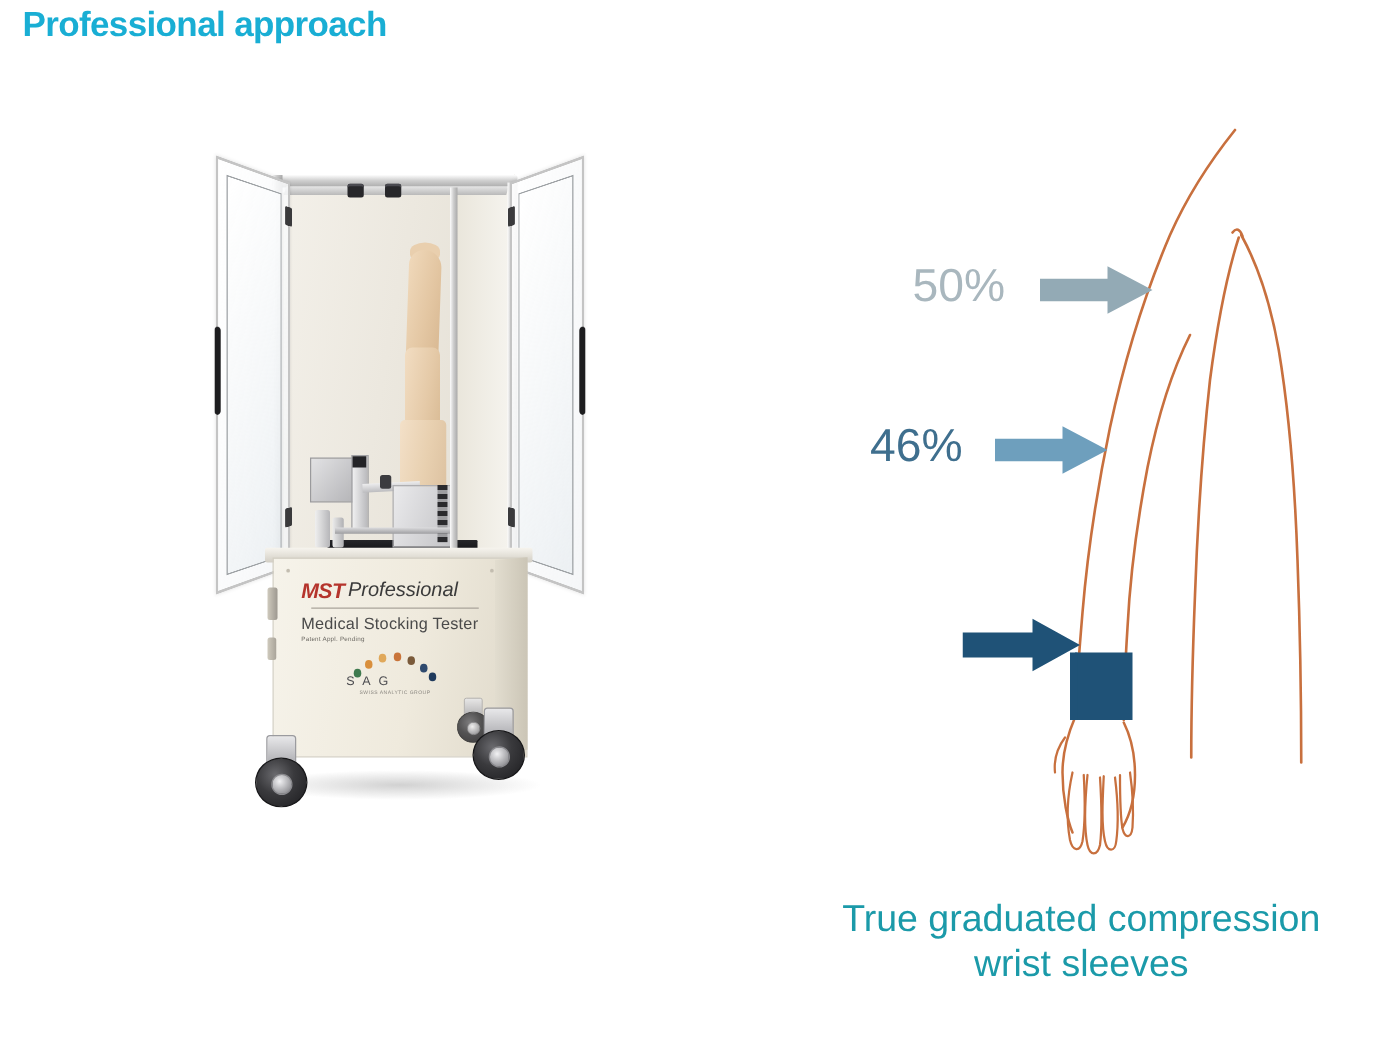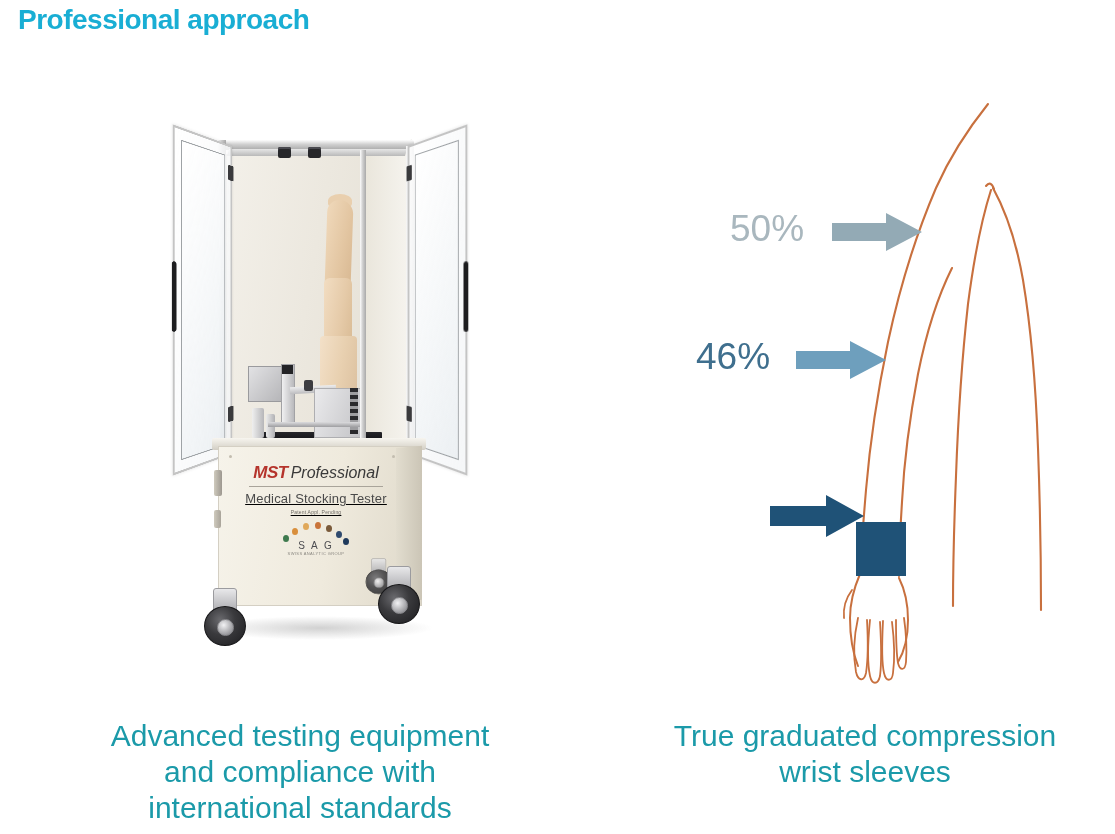--- a/index.html
+++ b/index.html
@@ -173,33 +173,33 @@
     background:linear-gradient(100deg,#f6f3ea 0%,#efeadd 55%,#ded8c9 100%);
     border:1px solid #d4cfc3;
   }
   .base-side{
     position:absolute;left:178px;top:2px;width:26px;height:154px;
     background:linear-gradient(90deg,#e2ddcf,#cbc5b6);
     transform:skewY(-5deg);transform-origin:left top;
   }
 
   
-  .label-block{position:absolute;left:22px;top:16px;width:150px;text-align:center;text-decoration:underline;}
+  .label-block{position:absolute;left:22px;top:16px;width:150px;}
   .lbl-mst{font-size:17px;font-weight:bold;color:#b5342c;letter-spacing:-0.5px;
            display:inline-block;vertical-align:middle;font-style:italic;}
   .lbl-pro{font-size:16px;color:#3a3a3a;display:inline-block;vertical-align:middle;
            margin-left:3px;font-style:italic;}
   .lbl-rule{height:1px;background:#a9a49a;margin:3px 8px 4px 8px;}
   .lbl-sub{font-size:13px;color:#4a4a4a;letter-spacing:.2px;}
   .lbl-sub2{font-size:5px;color:#6d6a64;margin-top:3px;letter-spacing:.2px;}
 
   .sag{position:absolute;left:58px;top:74px;width:78px;height:40px;}
   .sag-arc{position:absolute;left:0;top:0;width:78px;height:22px;}
   .sag-dot{position:absolute;width:6px;height:7px;border-radius:50%;}
-  .sag-text{position:absolute;left:0;top:19px;width:78px;text-align:center;
+  .sag-text{position:absolute;left:0;top:19px;width:78px;text-align:left;
             font-size:10px;letter-spacing:2px;color:#4c4c50;}
   .sag-tag{position:absolute;left:0;top:30px;width:78px;text-align:center;
            font-size:4px;letter-spacing:.4px;color:#8a8780;}
 
   
   .screw{position:absolute;width:3px;height:3px;border-radius:50%;background:#c3bdb0;}
 
   
   .latch{position:absolute;left:74px;top:352px;width:8px;height:26px;
          background:linear-gradient(90deg,#cfcabd,#9d9890);border-radius:2px;}
@@ -356,23 +356,20 @@
         <div class="wheel"></div>
         <div class="hub"></div>
       </div>
       <div class="caster caster-r">
         <div class="fork"></div>
         <div class="wheel"></div>
         <div class="hub"></div>
       </div>
     </div>
 
-    <div class="caption caption-left">Advanced testing equipment
-and compliance with
-international standards</div>
   </div>
 
   <div class="col-right">
 
     <div class="armwrap">
 
       <svg width="515" height="600" viewBox="0 0 515 600">
 
         <path d="M388,14 C372,34 352,62 336,98 C318,140 300,196 288,252
                  C278,300 270,352 266,400 C263,436 261,462 260,482" fill="none" stroke="#c8703e" stroke-width="2.1" stroke-linecap="round"></path>

